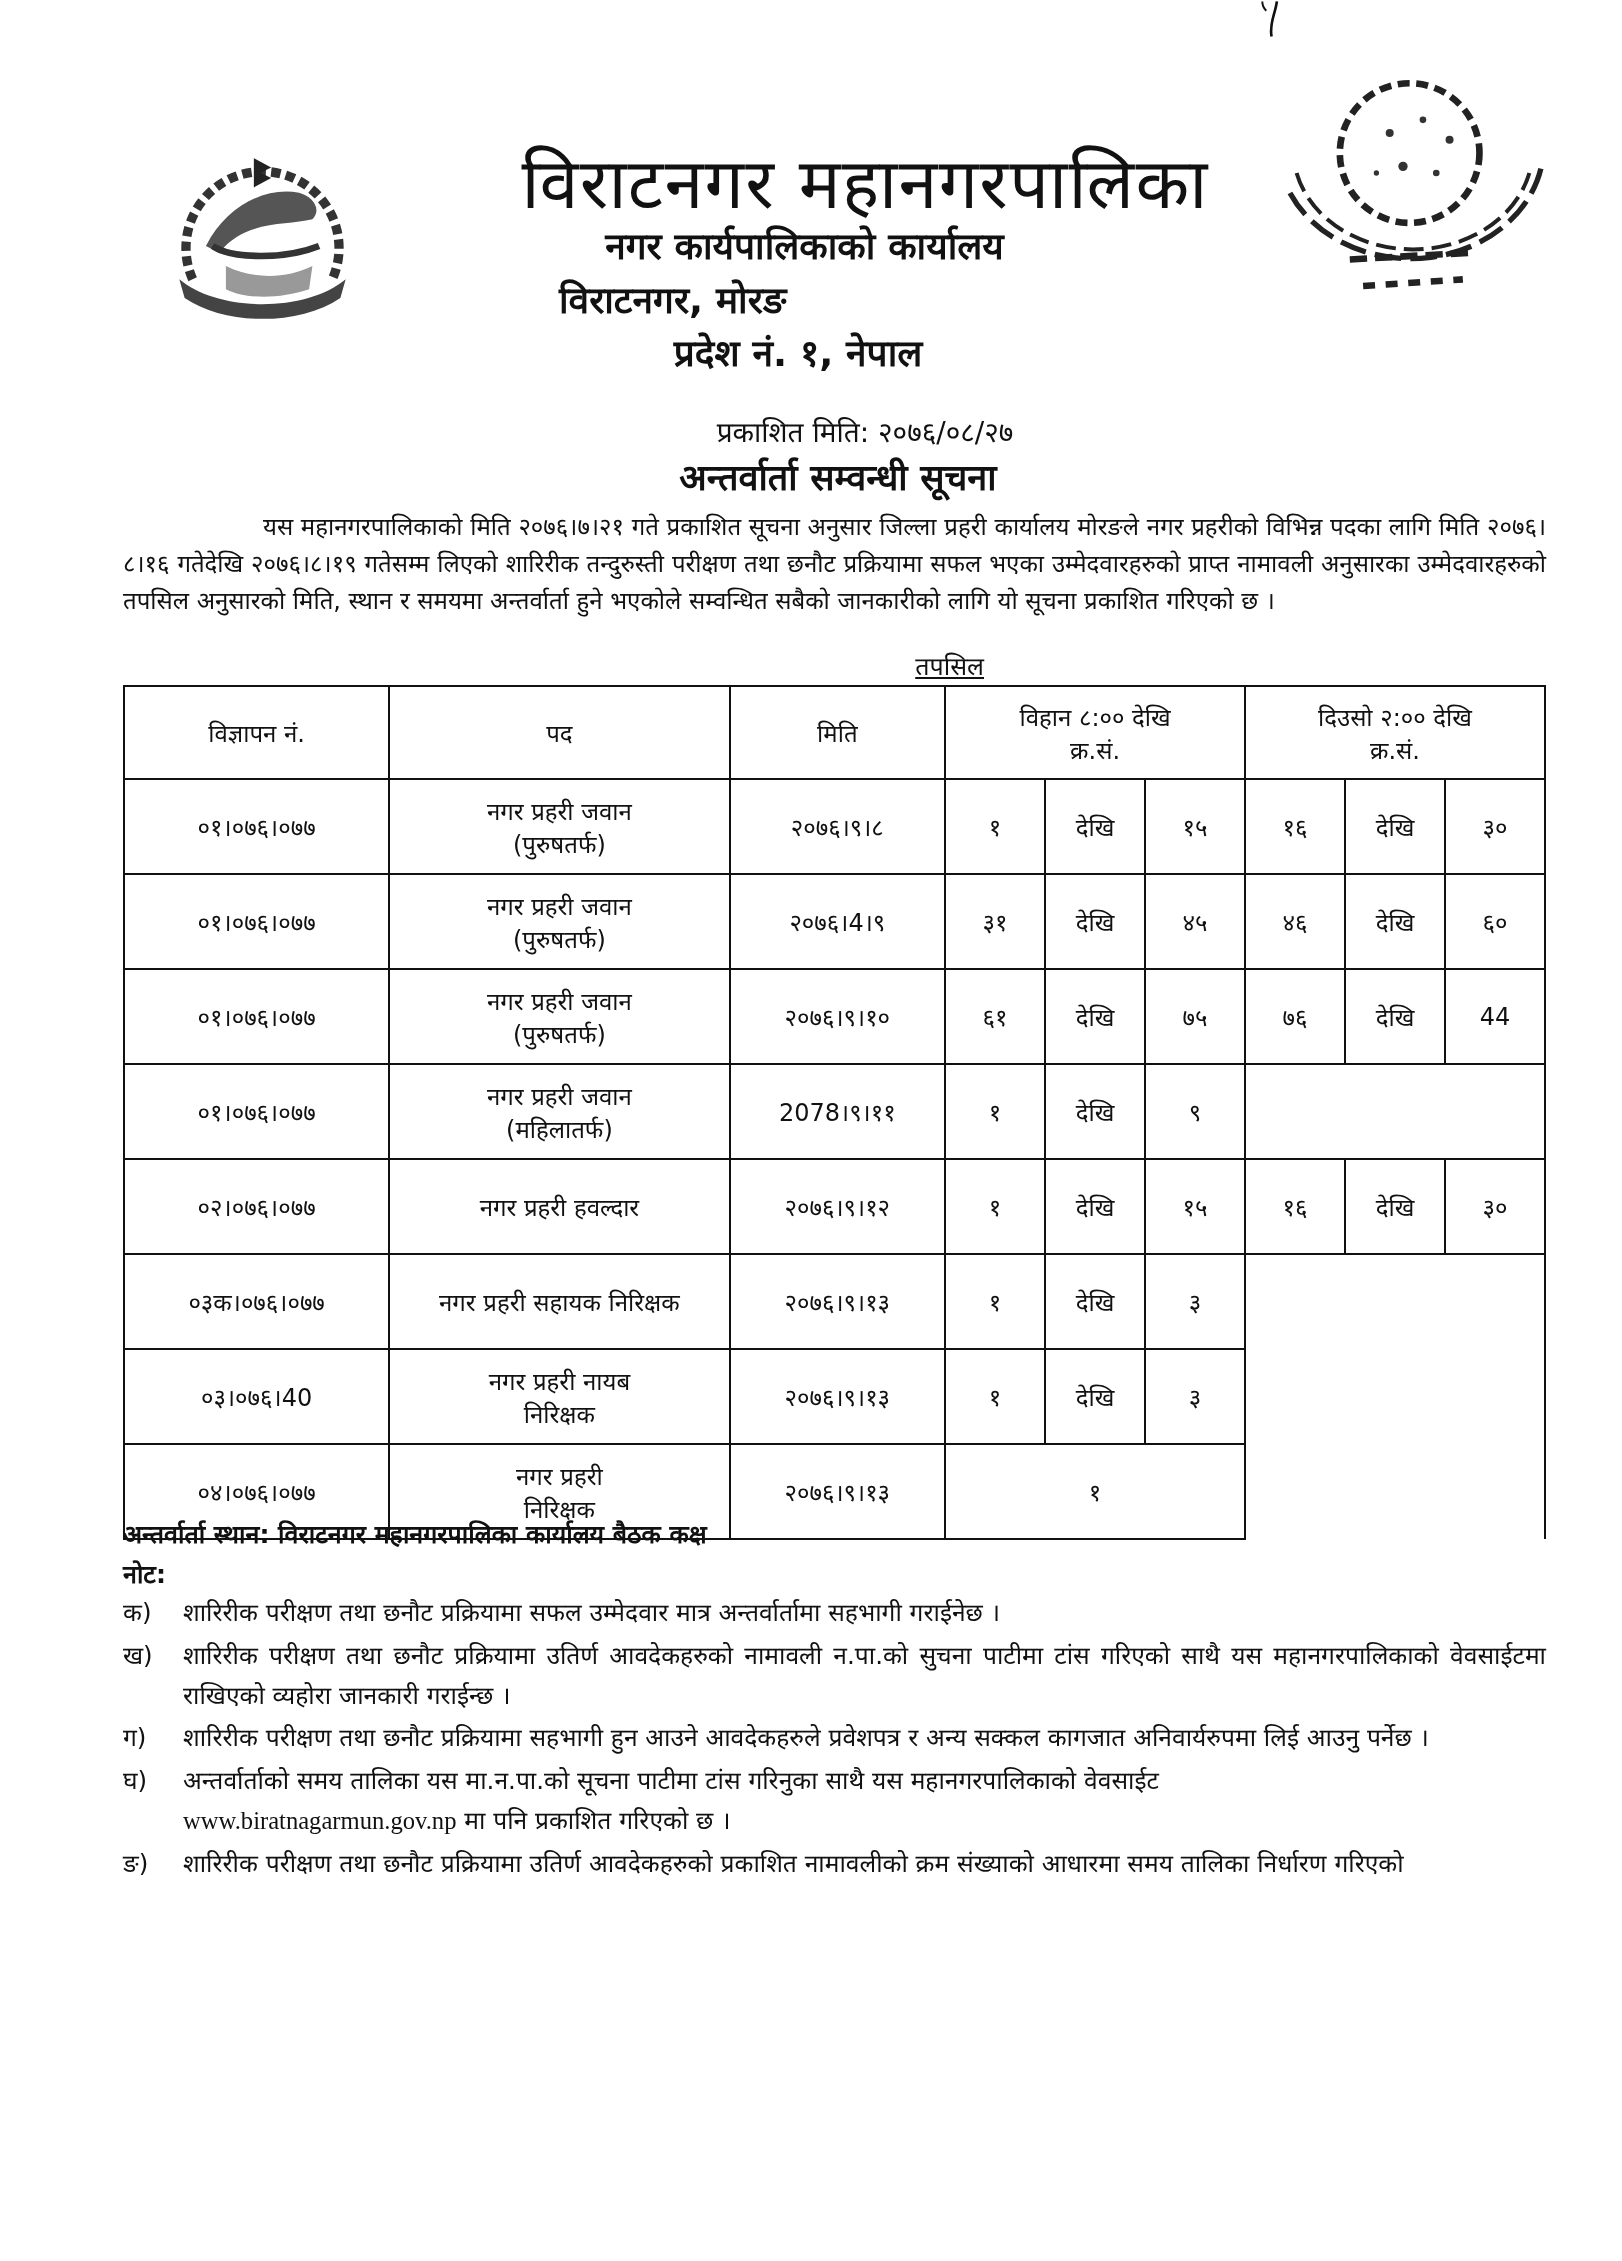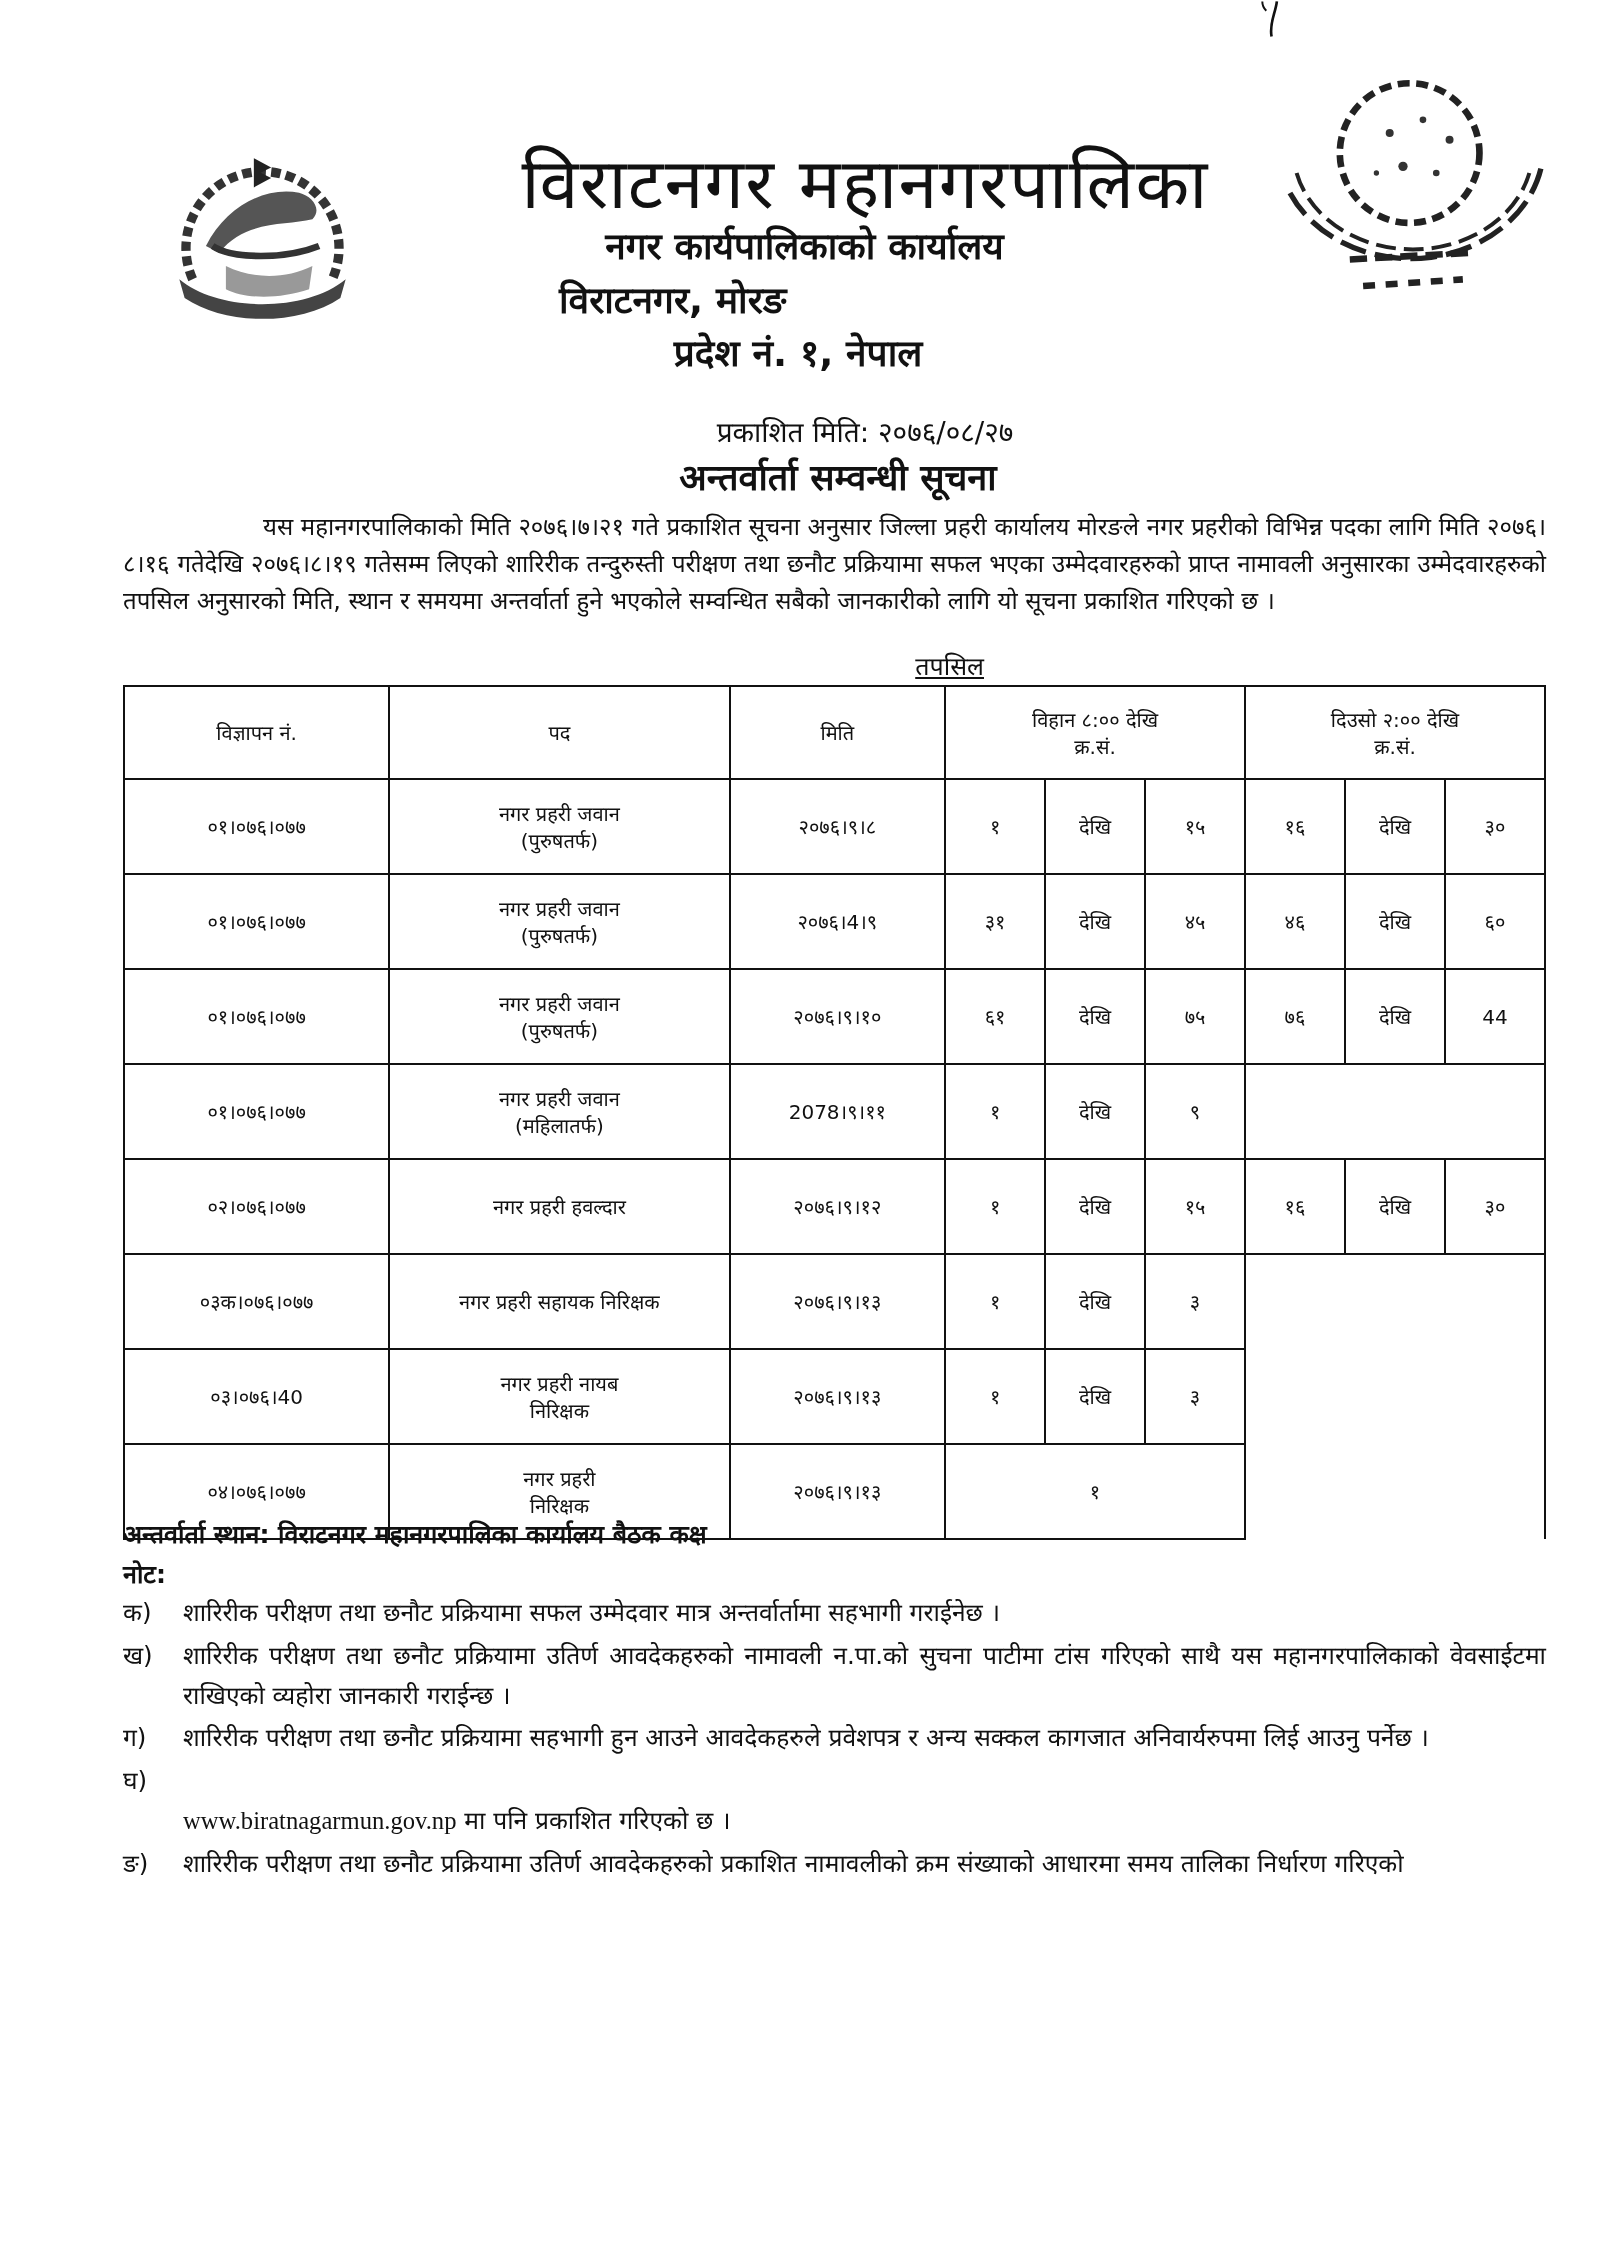--- a/index.html
+++ b/index.html
@@ -19,21 +19,21 @@
   .line3 { left: 559px; top: 273px; width: 532px; text-align: left; font-size: 37px; font-weight: bold; font-family: "DejaVu Sans", sans-serif; }
   .line4 { left: 532px; top: 326px; width: 532px; text-align: center; font-size: 37px; font-weight: bold; font-family: "DejaVu Sans", sans-serif; }
   .pubdate { left: 599px; top: 412px; width: 532px; text-align: center; font-size: 28px; font-family: "DejaVu Sans", sans-serif; }
   .notice-title { left: 572px; top: 452px; width: 532px; text-align: center; font-size: 36px; font-weight: bold; font-family: "DejaVu Sans", sans-serif; }
   .body-para { left: 123px; top: 509px; width: 1423px; font-size: 24px; line-height: 37px; text-align: justify; font-family: "DejaVu Sans", sans-serif; text-indent: 140px; }
   .tapsil { left: 718px; top: 648px; width: 266px; text-align: right; font-size: 25px; text-decoration: underline; font-family: "DejaVu Sans", sans-serif; }
 
   
   table.sched {
     position: absolute; left: 123px; top: 685px; width: 1423px;
-    border-collapse: collapse; font-family: "DejaVu Sans", sans-serif; font-size: 20px;
+    border-collapse: collapse; font-family: "DejaVu Sans", sans-serif; font-size: 24px;
   }
   table.sched td, table.sched th {
     border: 2px solid #111; text-align: center; vertical-align: middle; padding: 4px 5.3px; font-weight: normal;
   }
   table.sched tr.hdr th { height: 83px; }
   table.sched tr.r td { height: 85px; }
   .c-adv { width: 249px; }
   .c-post { width: 323px; }
   .c-date { width: 200px; }
   .c-n { width: 86px; }
@@ -230,20 +230,21 @@
     <span class="note-marker">ख)</span>
     <span class="note-text">शारिरीक परीक्षण तथा छनौट प्रक्रियामा उतिर्ण आवदेकहरुको नामावली न.पा.को सुचना पाटीमा टांस गरिएको साथै यस महानगरपालिकाको वेवसाईटमा राखिएको व्यहोरा जानकारी गराईन्छ ।</span>
   </div>
   <div class="note-item">
     <span class="note-marker">ग)</span>
     <span class="note-text">शारिरीक परीक्षण तथा छनौट प्रक्रियामा सहभागी हुन आउने आवदेकहरुले प्रवेशपत्र र अन्य सक्कल कागजात अनिवार्यरुपमा लिई आउनु पर्नेछ ।</span>
   </div>
   <div class="note-item">
     <span class="note-marker">घ)</span>
     <span class="note-text">
+      <span>अन्तर्वार्ताको समय तालिका यस मा.न.पा.को सूचना पाटीमा टांस गरिनुका साथै यस महानगरपालिकाको वेवसाईट</span>
       <br>
       <a class="url">www.biratnagarmun.gov.np</a>
       <span>मा पनि प्रकाशित गरिएको छ ।</span>
     </span>
   </div>
   <div class="note-item">
     <span class="note-marker">ङ)</span>
     <span class="note-text">शारिरीक परीक्षण तथा छनौट प्रक्रियामा उतिर्ण आवदेकहरुको प्रकाशित नामावलीको क्रम संख्याको आधारमा समय तालिका निर्धारण गरिएको</span>
   </div>
 </div>

